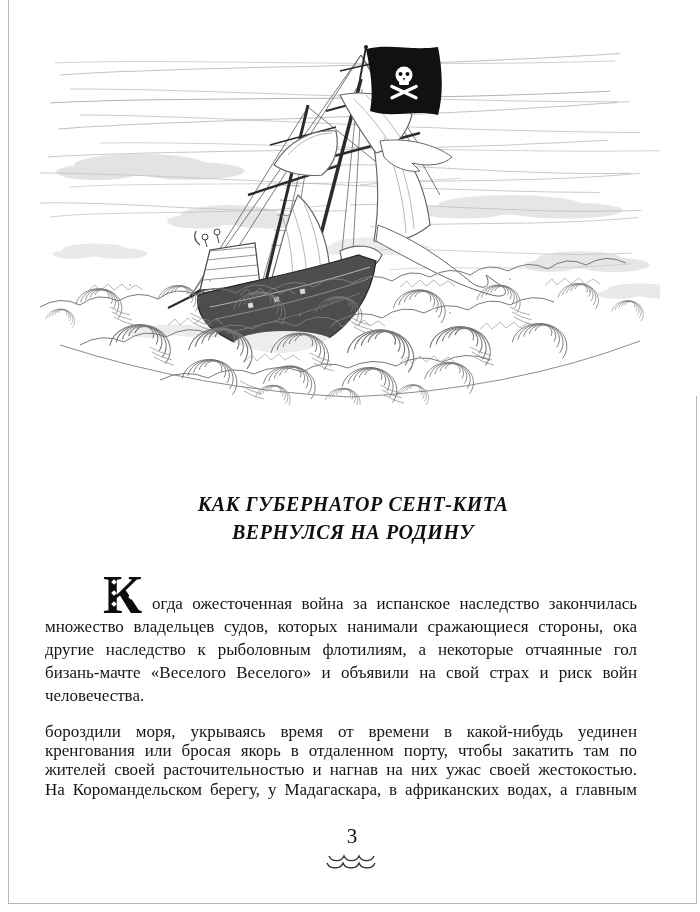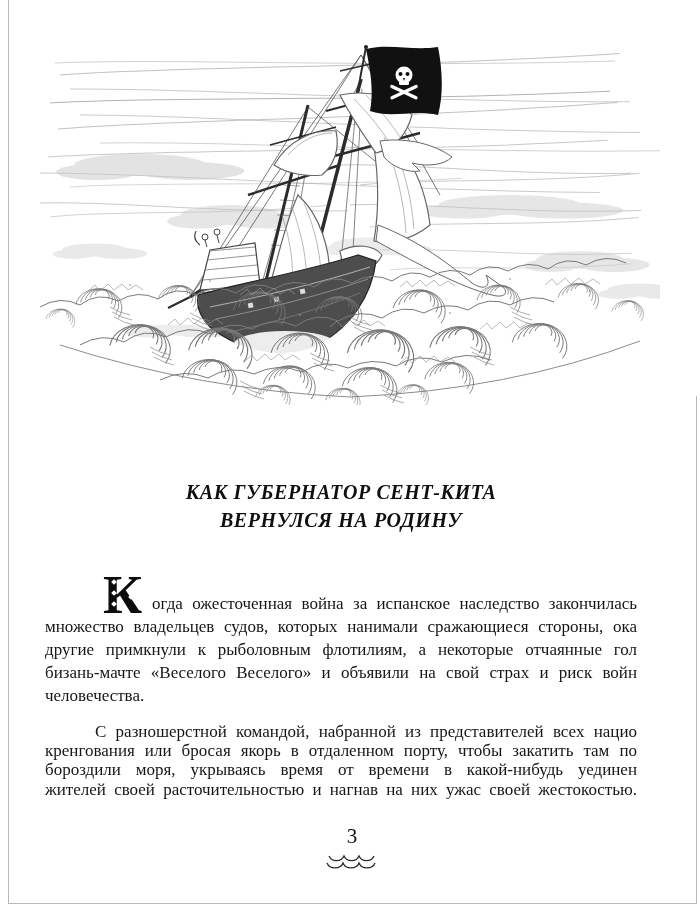--- a/index.html
+++ b/index.html
@@ -260,48 +260,48 @@
           <circle cx="170" cy="236" r="1"></circle>
         <circle cx="330" cy="232" r="1"></circle>
           <circle cx="470" cy="234" r="1"></circle>
         <circle cx="550" cy="246" r="1"></circle>
           <circle cx="260" cy="270" r="1"></circle>
         <circle cx="410" cy="268" r="1"></circle>
       </g>
     </g>
   </svg>
 
-  <h1 class="title" style="margin:0;">
+  <h1 class="title" style="margin:12px;">
     <div>КАК ГУБЕРНАТОР СЕНТ-КИТА</div>
     <div>ВЕРНУЛСЯ НА РОДИНУ</div>
   </h1>
 
   <div class="para para1">
     <div class="ln jst first">
       <span class="dropcap">
         <span>К</span>
         <i class="gem g1"></i>
         <i class="gem g2"></i>
         <i class="gem g3"></i>
         <i class="gem g4"></i>
         <i class="gem g5"></i>
       </span>
       <span>огда ожесточенная война за испанское наследство закончилась</span>
     </div>
     <div class="ln jst">множество владельцев судов, которых нанимали сражающиеся стороны, ока</div>
-    <div class="ln jst">другие примкнули к рыболовным флотилиям, а некоторые отчаянные гол</div>
+    <div class="ln jst">другие наследство к рыболовным флотилиям, а некоторые отчаянные гол</div>
     <div class="ln jst">бизань-мачте «Веселого Веселого» и объявили на свой страх и риск войн</div>
     <div class="ln">человечества.</div>
   </div>
 
   <div class="para para2">
-    <div class="ln jst indent">С разношерстной командой, набранной из представителей всех нацио</div>
+    <div class="ln jst">бороздили моря, укрываясь время от времени в какой-нибудь уединен</div>
     <div class="ln jst">кренгования или бросая якорь в отдаленном порту, чтобы закатить там по</div>
-    <div class="ln jst">бороздили моря, укрываясь время от времени в какой-нибудь уединен</div>
     <div class="ln jst">жителей своей расточительностью и нагнав на них ужас своей жестокостью.</div>
+    <div class="ln jst">На Коромандельском берегу, у Мадагаскара, в африканских водах, а главным</div>
   </div>
 
   <div class="pageno">3</div>
   <svg class="pgwave" width="52" height="22" viewBox="0 0 52 22">
     <g fill="none" stroke="#2a2a2a" stroke-width="1.3">
       <path d="M3,6 a8,7 0 0 0 15,0 a8,7 0 0 0 15,0 a8,7 0 0 0 15,0"></path>
       <path d="M1,13 a8.5,7.5 0 0 0 16,0 a8.5,7.5 0 0 0 16,0 a8.5,7.5 0 0 0 16,0"></path>
     </g>
   </svg>
 

